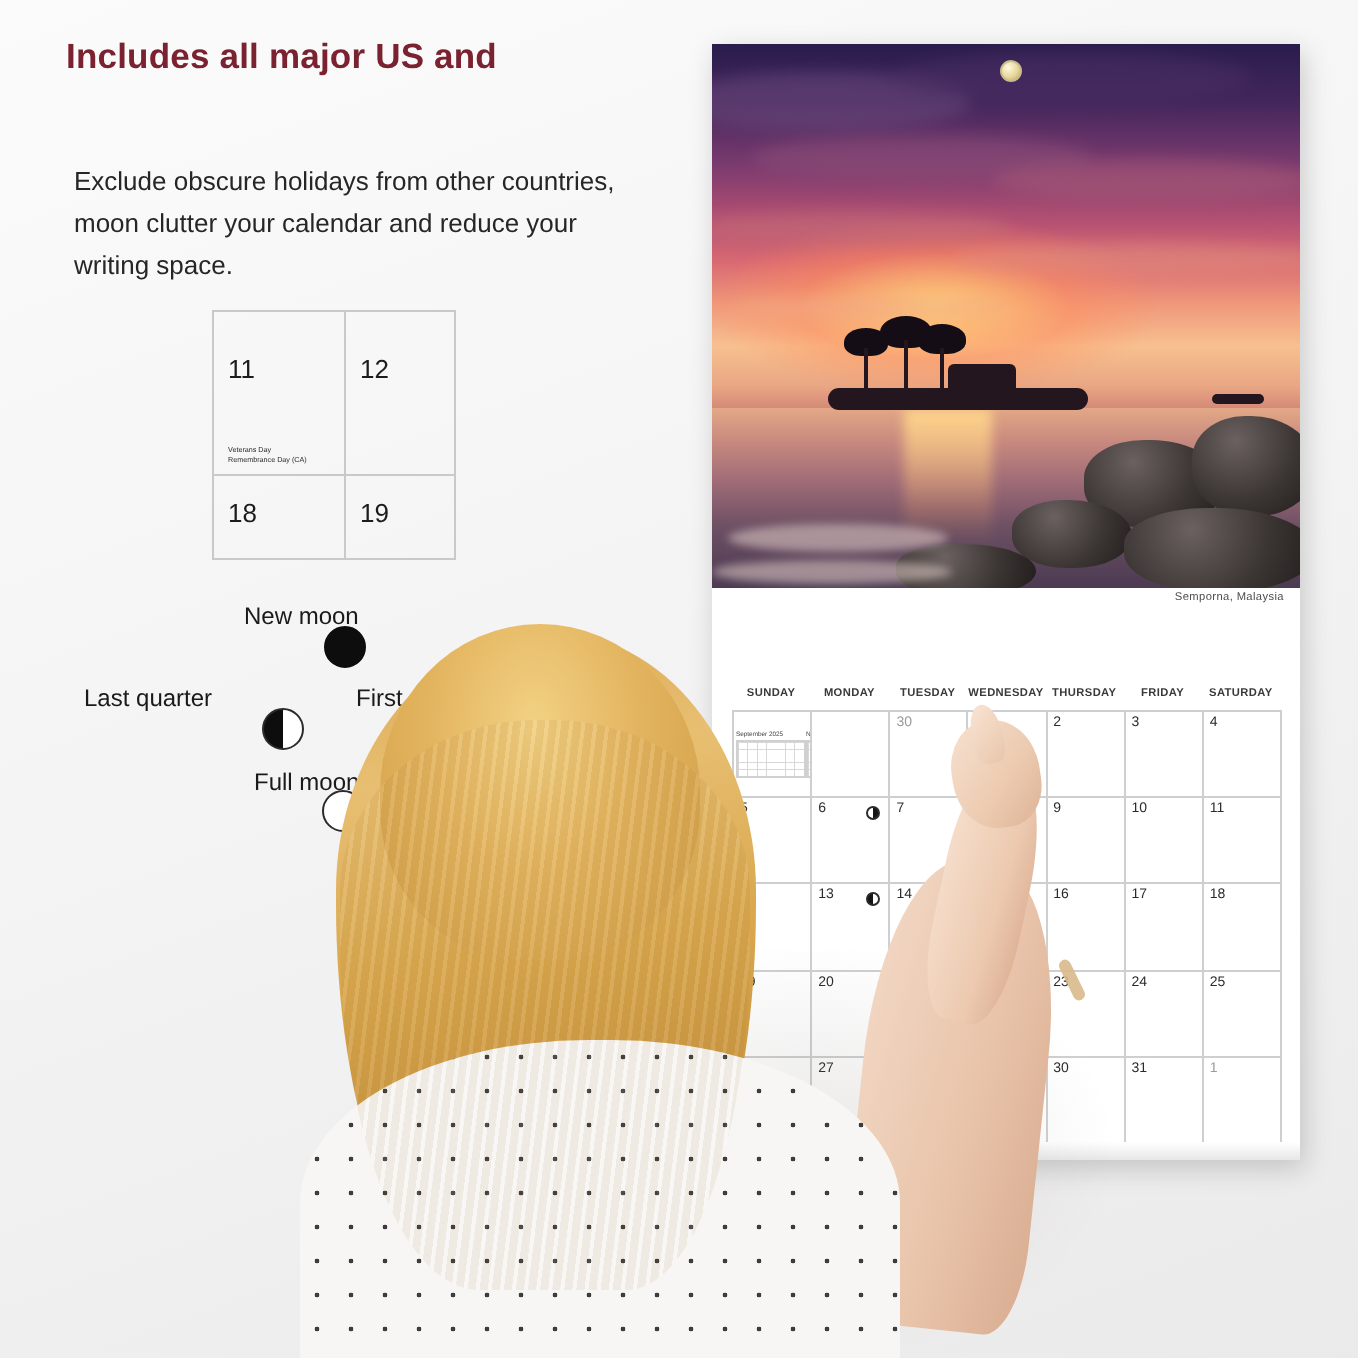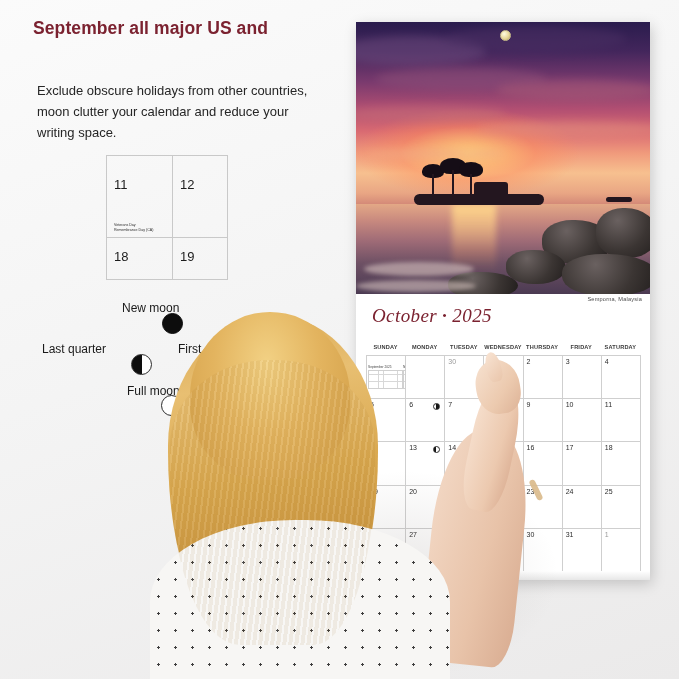--- a/index.html
+++ b/index.html
@@ -374,21 +374,21 @@
     width: 260px; height: 210px;
     background: radial-gradient(ellipse at 40% 50%, rgba(120,110,105,0.16) 0%, rgba(120,110,105,0) 70%);
   }
 </style>
 </head>
 <body>
 
 <div id="scene">
 
   <div class="headline">
-    <div>September all major US and</div>
+    <div>Includes all major US and</div>
   </div>
   <div class="subcopy">Exclude obscure holidays from other countries, moon clutter your calendar and reduce your writing space.</div>
 
   <div class="minigrid">
     <div class="vline" style="left:0;"></div>
     <div class="vline" style="left:66px;"></div>
     <div class="vline" style="left:121px;"></div>
     <div class="hline" style="top:0;"></div>
     <div class="hline" style="top:82px;"></div>
     <div class="hline" style="top:124px;"></div>
@@ -444,25 +444,20 @@
       <div class="rock" style="left:240px; top:186px; width:62px; height:50px;"></div>
       <div class="rock" style="left:150px; top:228px; width:60px; height:34px;"></div>
       <div class="rock" style="left:206px; top:232px; width:96px; height:42px;"></div>
       <div class="rock" style="left:92px; top:250px; width:70px; height:26px;"></div>
       <div class="foam" style="left:8px; top:240px; width:110px; height:14px;"></div>
       <div class="foam" style="left:0px; top:258px; width:120px; height:12px;"></div>
     </div>
 
     <div class="caption">Semporna, Malaysia</div>
 
-    <div class="month-head">
-      <span>October</span>
-      <span class="dot">•</span>
-      <span>2025</span>
-    </div>
 
     <div class="dow-row">
       <div>SUNDAY</div>
       <div>MONDAY</div>
       <div>TUESDAY</div>
       <div>WEDNESDAY</div>
       <div>THURSDAY</div>
       <div>FRIDAY</div>
       <div>SATURDAY</div>
     </div>

